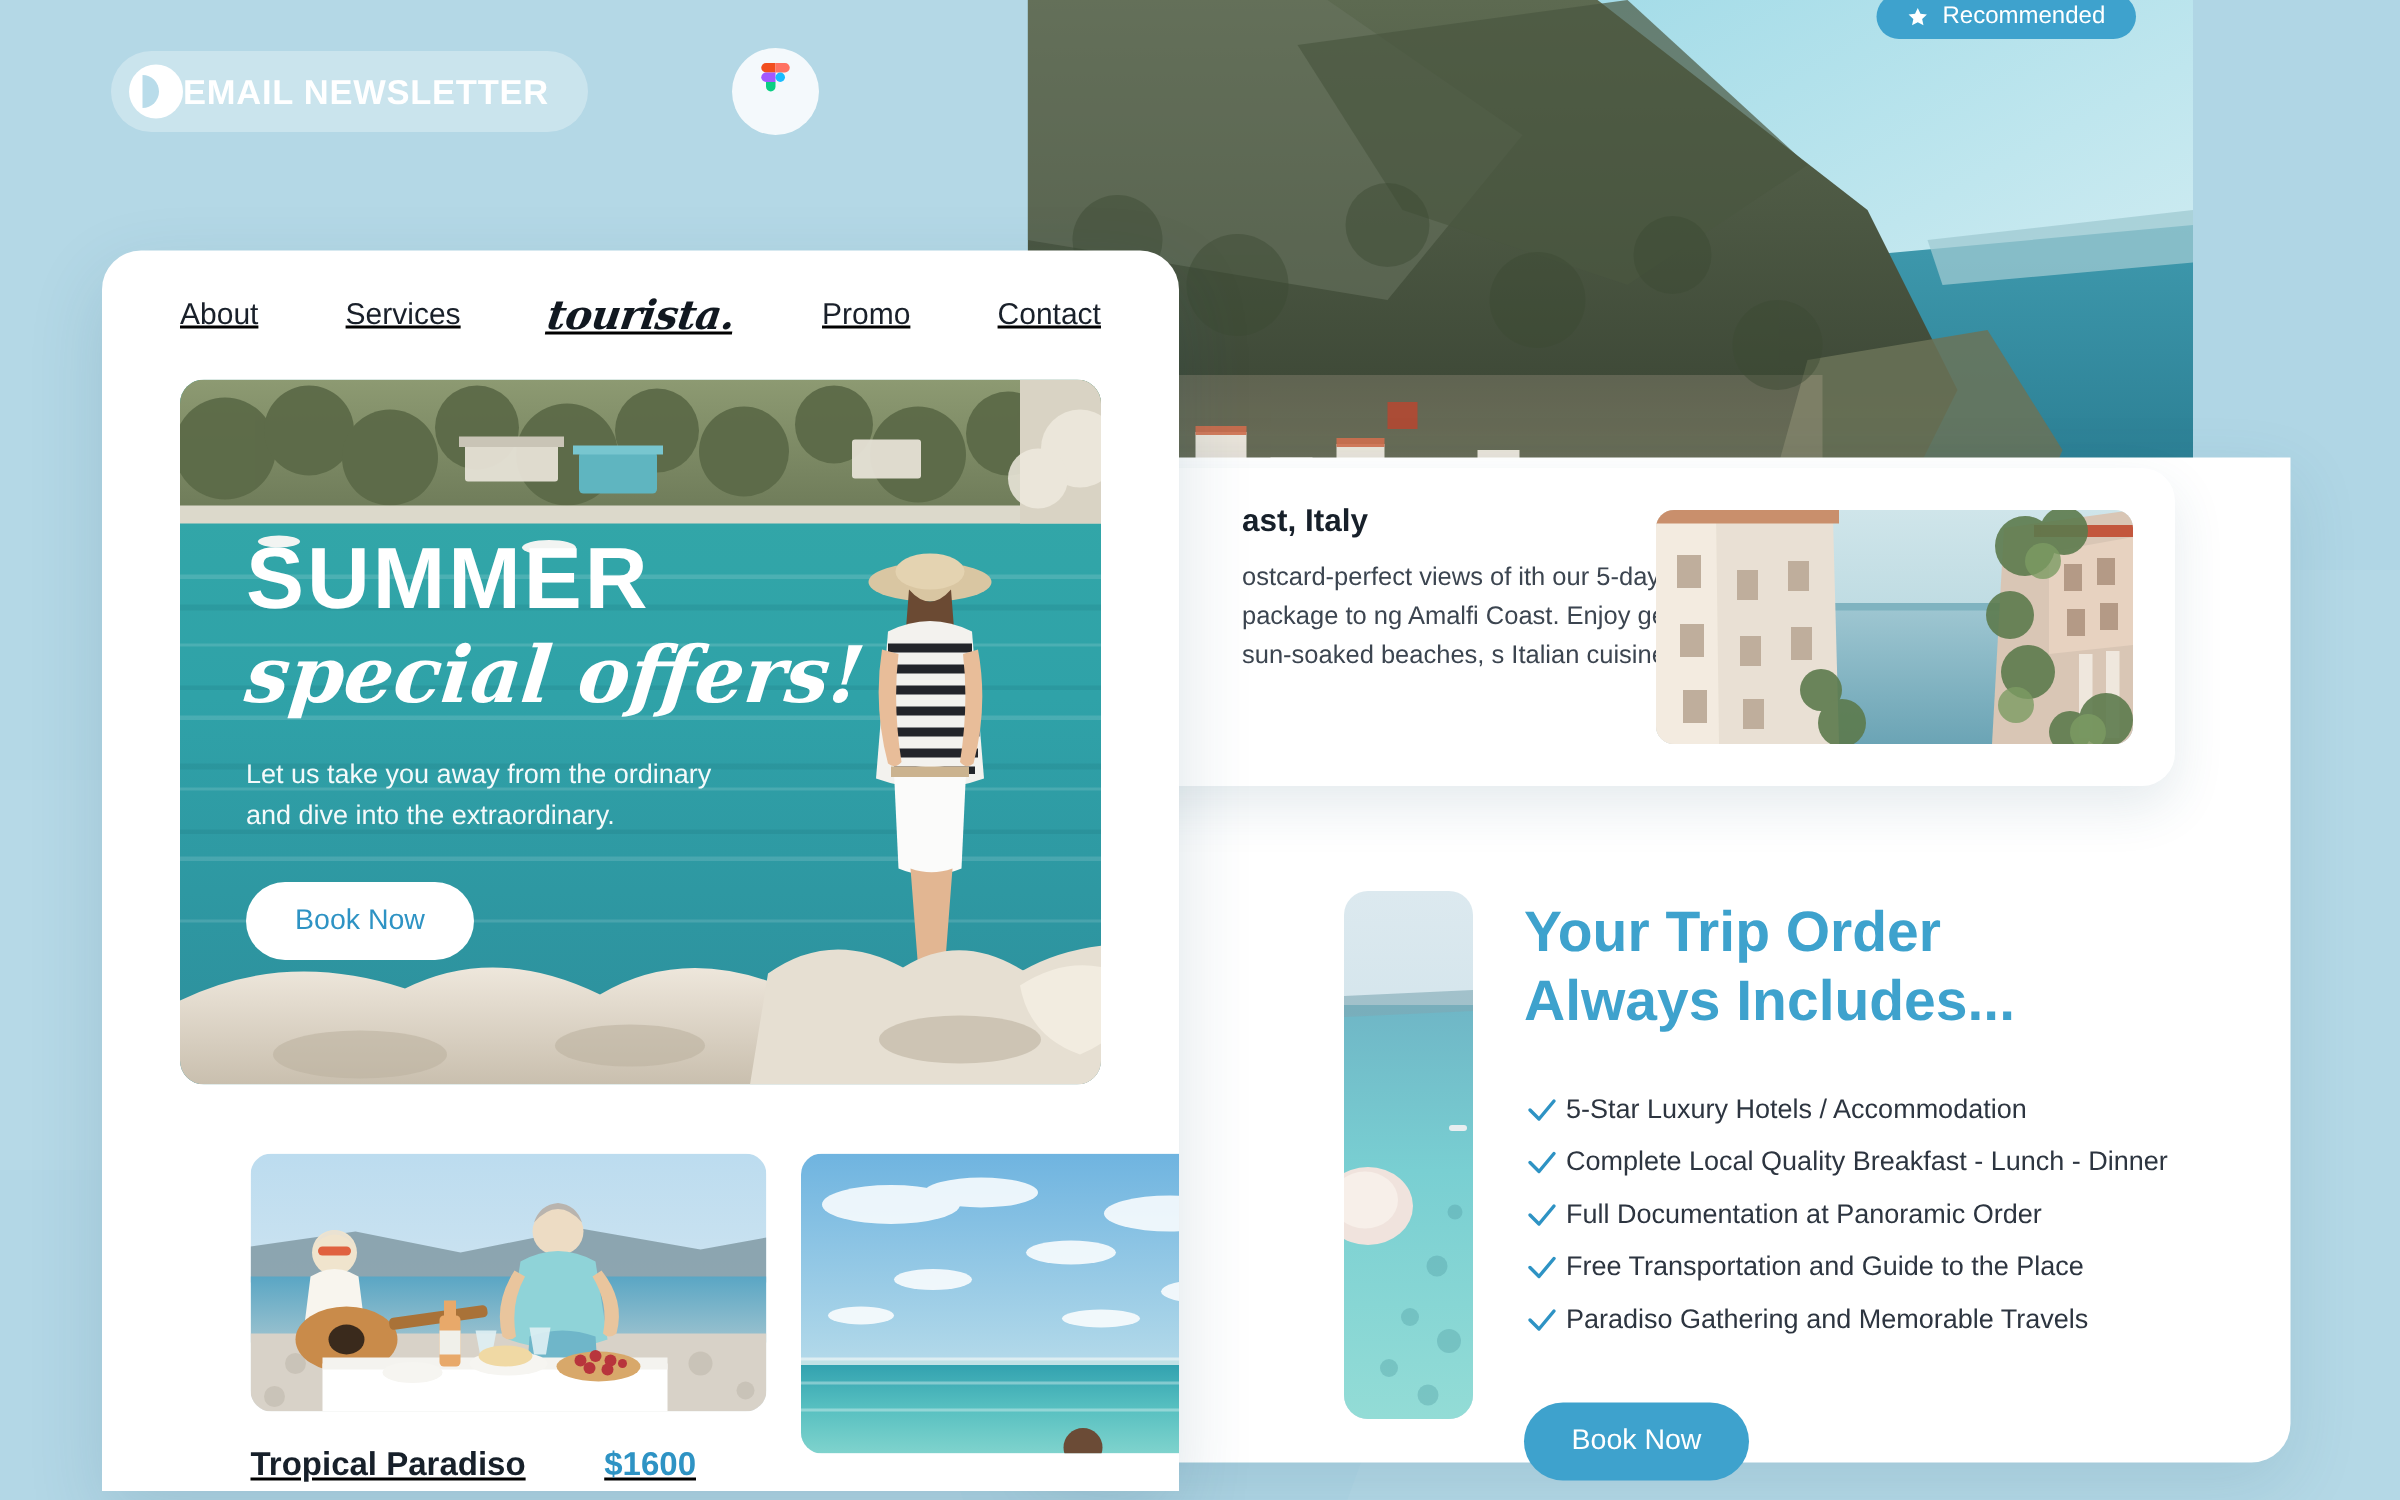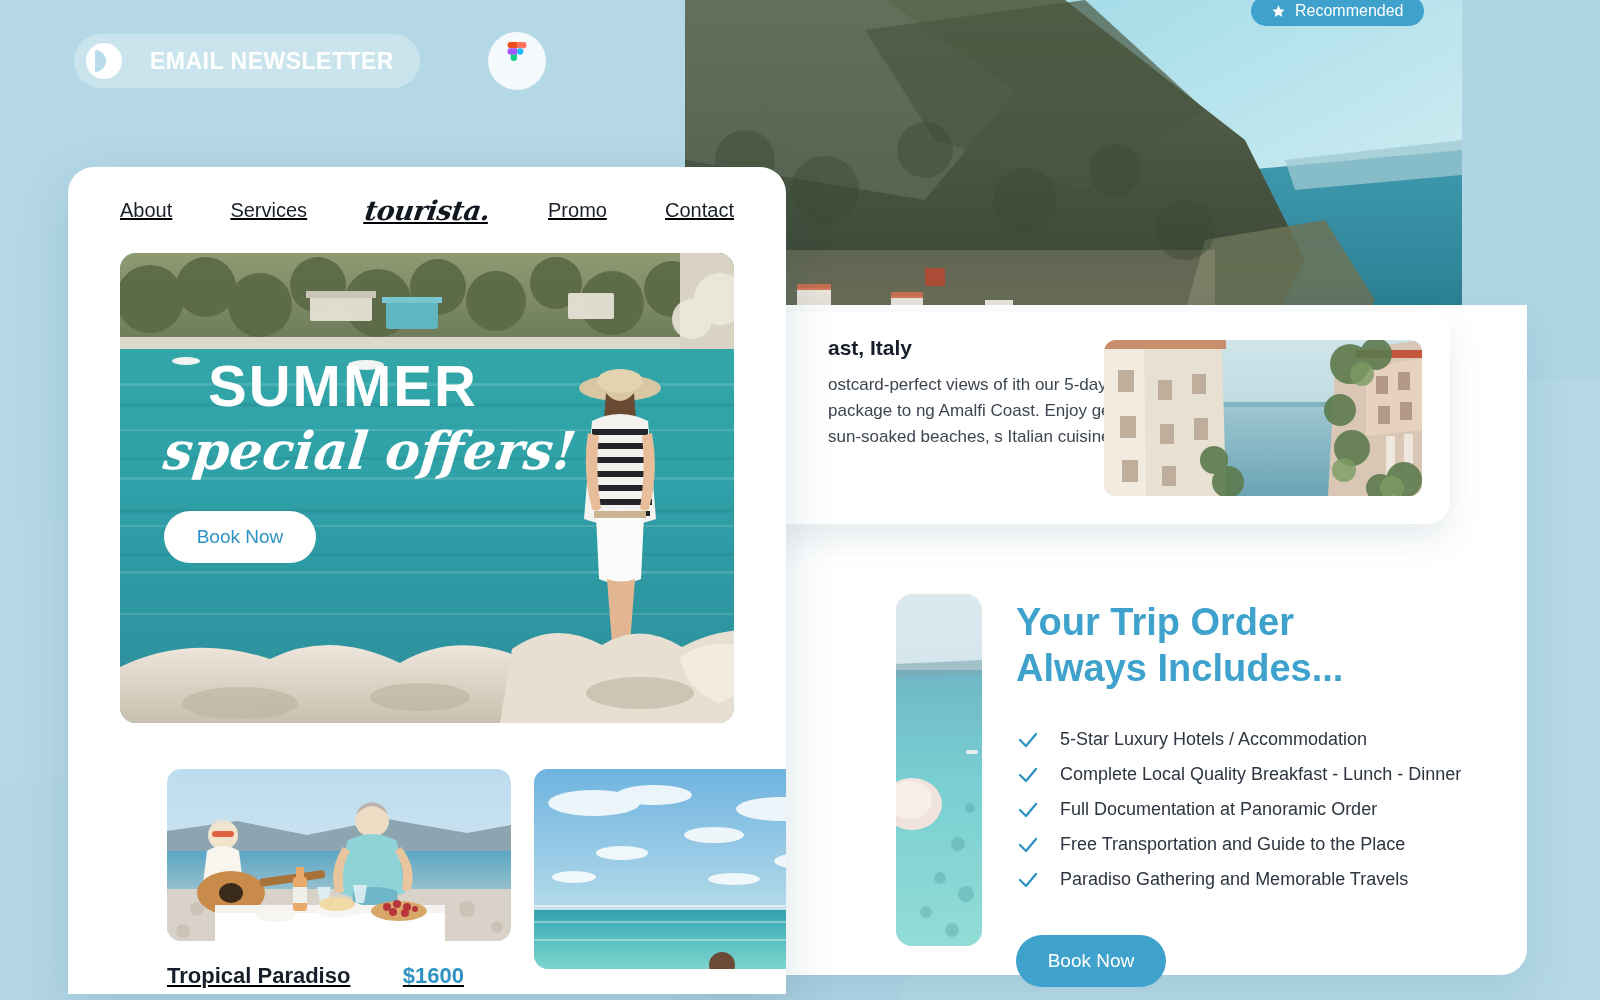--- a/index.html
+++ b/index.html
@@ -28,21 +28,21 @@
     position: absolute; left: -300px; top: 520px; width: 900px; height: 700px;
     background: rgba(255,255,255,0.04);
     transform: skewX(18deg);
     pointer-events: none;
   }
 
   
   .badge-pill {
     position: absolute; left: 74px; top: 34px;
     height: 54px; padding: 0 26px 0 12px;
-    display: flex; align-items: center; gap: 28px;
+    display: flex; align-items: center; gap: 0;
     background: rgba(255,255,255,0.30);
     border-radius: 27px;
   }
   .badge-logo {
     width: 36px; height: 36px; border-radius: 50%;
     background: #ffffff; position: relative; flex: none;
   }
   .badge-logo::after {
     content: ""; position: absolute; left: 9px; top: 7px;
     width: 11px; height: 22px; background: #b9dcea;
@@ -127,21 +127,21 @@
   }
 
   
   .hero {
     position: relative; margin: 27px 52px 0 52px;
     height: 470px; border-radius: 16px; overflow: hidden;
   }
   .hero-copy { position: absolute; left: 44px; top: 104px; }
   .hero-kicker {
     font-size: 58px; font-weight: bold; color: #fff;
-    letter-spacing: 2px; line-height: 1; margin-left: 44px;
+    letter-spacing: 2px; line-height: 1;
   }
   .hero-script {
     font-family: "DejaVu Serif", serif;
     font-style: italic; font-weight: bold;
     font-size: 52px; color: #fff; line-height: 1.15; margin-top: 6px;
     transform: skewX(-6deg); transform-origin: left center;
   }
   .hero-sub {
     margin-top: 22px; font-size: 18px; line-height: 1.52;
     color: rgba(255,255,255,0.95); max-width: 340px;
@@ -169,21 +169,21 @@
     position: absolute; left: 896px; top: 594px;
     width: 86px; height: 352px; border-radius: 16px; overflow: hidden;
     z-index: 4;
   }
   .trip-block { position: absolute; left: 1001px; top: 600px; width: 520px; z-index: 6; margin-left: 15px; }
   .trip-heading {
     font-size: 38px; font-weight: bold; color: #3ea2cd; line-height: 1.21;
   }
   .trip-list { list-style: none; margin-top: 36px; }
   .trip-item {
-    display: flex; align-items: center; gap: 20px; margin-bottom: 11px;
+    display: flex; align-items: center; gap: 4px; margin-bottom: 11px;
     font-size: 18px; color: #2d3540;
   }
   .check-ico { flex: none; width: 24px; height: 24px; }
 
   .trip-btn {
     margin-top: 32px; width: 150px; height: 52px; border-radius: 26px;
     background: #3ea2cd; color: #fff; font-size: 19px; border: none; cursor: pointer;
   }
 </style>
 </head>
@@ -561,20 +561,21 @@
             <ellipse cx="300" cy="444" rx="50" ry="14"></ellipse>
           <ellipse cx="520" cy="440" rx="54" ry="16"></ellipse>
             <ellipse cx="660" cy="452" rx="44" ry="14"></ellipse>
         </g>
         <path d="M560 404 q40 -26 80 -2 q-6 34 -40 48 q-34 -12 -40 -46 z" fill="#f2ece0"></path>
       </svg>
 
       <div class="hero-copy">
         <div class="hero-kicker">SUMMER</div>
         <div class="hero-script">special offers!</div>
+        <div class="hero-sub">Let us take you away from the ordinary and dive into the extraordinary.</div>
         <button class="hero-btn">Book Now</button>
       </div>
     </div>
 
     <div class="thumbs">
       <div class="thumb-col">
         <div class="thumb-img">
           <svg width="344" height="172" viewBox="0 0 344 172" preserveAspectRatio="none">
             <defs>
               <linearGradient id="pSky" x1="0" y1="0" x2="0" y2="1">

